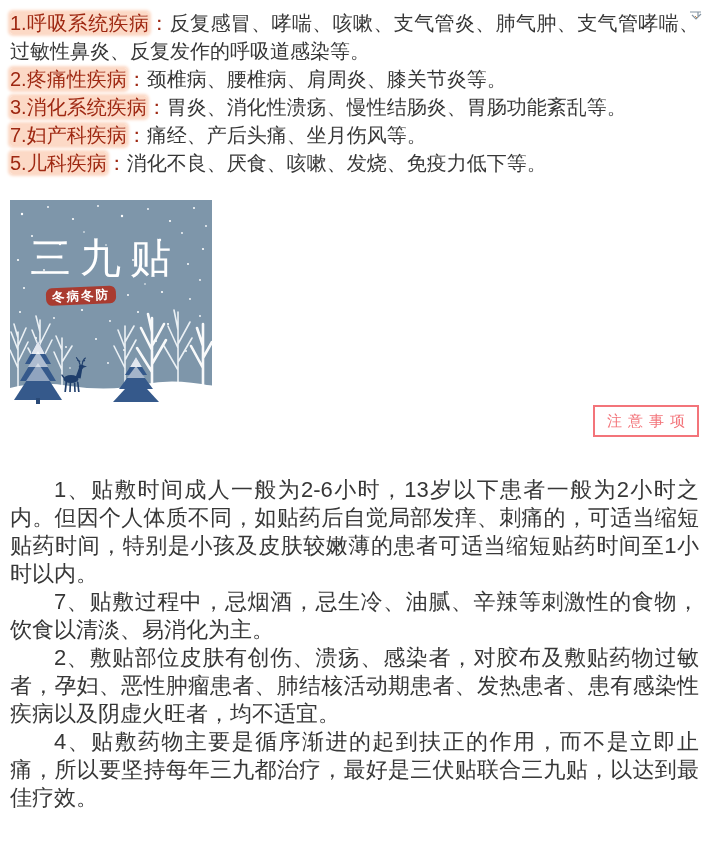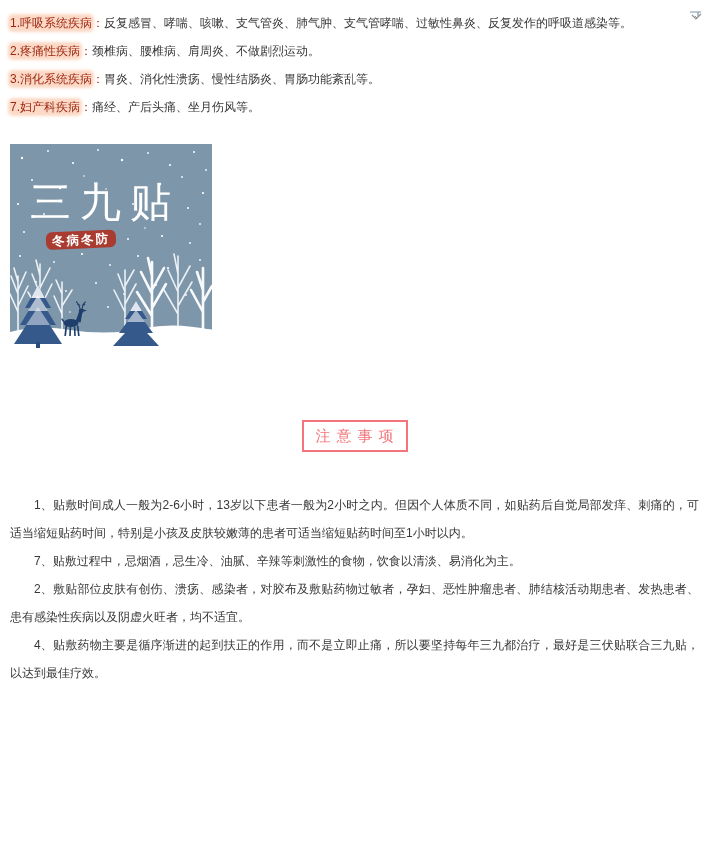--- a/index.html
+++ b/index.html
@@ -16,68 +16,69 @@
   html,body{margin:0;padding:0;}
   body{
     width:709px;height:854px;overflow:hidden;position:relative;
     background:#ffffff;
     font-family:"Liberation Sans","DejaVu Sans",sans-serif;
     color:var(--body-text,#373737);
   }
   .page{padding:9px 10px 0 10px;}
   
   .disease-list{margin:0;}
-  .disease-line{margin:0;font-size:12px;line-height:28px;text-align:justify;}
+  .disease-line{margin:0;font-size:20px;line-height:28px;text-align:justify;}
   .hl{
     color:var(--heading-text,#9e2812);
     background:var(--heading-highlight,#fcd9c6);
     box-shadow:0 0 3px 2px var(--heading-highlight,#fcd9c6);
     border-radius:3px;
   }
   .colon{color:var(--heading-text,#9e2812);}
   
   .poster-wrap{margin:23px 0 0 0;line-height:0;}
   .poster-wrap svg{display:inline-block;}
   .poster-title-text{
     fill:#ffffff;font-size:41px;letter-spacing:9px;font-weight:500;
     font-family:"Liberation Sans","DejaVu Sans",sans-serif;
   }
   .poster-badge-text{
     fill:#ffffff;font-size:12.5px;letter-spacing:2px;font-weight:bold;
     font-family:"Liberation Sans","DejaVu Sans",sans-serif;
   }
   
-  .notice-row{margin-top:71px;text-align:center;}
+  .notice-row{text-align:right;}
   .notice-badge{
     display:inline-block;
     border:2px solid var(--notice-accent,#f3747a);
     color:var(--notice-accent,#f3747a);
     font-size:15px;line-height:20px;
     padding:4px 6px 4px 12px;
     letter-spacing:6px;
   }
   
   .notes{margin-top:39px;}
-  .note{margin:0;font-size:12px;line-height:28px;text-indent:2em;text-align:justify;}
+  .note{margin:0;font-size:22px;line-height:28px;text-indent:2em;text-align:justify;}
   
   .corner-artifact{
     position:absolute;top:8px;right:5px;width:15px;height:14px;
     pointer-events:none;
   }
 </style>
 </head>
 <body>
 
 <div class="page">
 
   <div class="disease-list">
     <p class="disease-line"><span class="hl">1.呼吸系统疾病</span><span class="colon">：</span><span>反复感冒、哮喘、咳嗽、支气管炎、肺气肿、支气管哮喘、过敏性鼻炎、反复发作的呼吸道感染等。</span></p>
-    <p class="disease-line"><span class="hl">2.疼痛性疾病</span><span class="colon">：</span><span>颈椎病、腰椎病、肩周炎、不做剧烈运动。</span></p>
+    <p class="disease-line"><span class="hl">2.疼痛性疾病</span><span class="colon">：</span><span>颈椎病、腰椎病、肩周炎、膝关节炎等。</span></p>
     <p class="disease-line"><span class="hl">3.消化系统疾病</span><span class="colon">：</span><span>胃炎、消化性溃疡、慢性结肠炎、胃肠功能紊乱等。</span></p>
     <p class="disease-line"><span class="hl">7.妇产科疾病</span><span class="colon">：</span><span>痛经、产后头痛、坐月伤风等。</span></p>
+    <p class="disease-line"><span class="hl">5.儿科疾病</span><span class="colon">：</span><span>消化不良、厌食、咳嗽、发烧、免疫力低下等。</span></p>
   </div>
 
   <figure class="poster-wrap">
     <svg width="202" height="205" viewBox="0 0 202 205">
 
       <rect x="0" y="0" width="202" height="205" fill="#7e96aa"></rect>
 
       <g fill="#ffffff">
         <circle cx="12" cy="14" r="1.2"></circle>
           <circle cx="38" cy="7" r="0.9"></circle>

